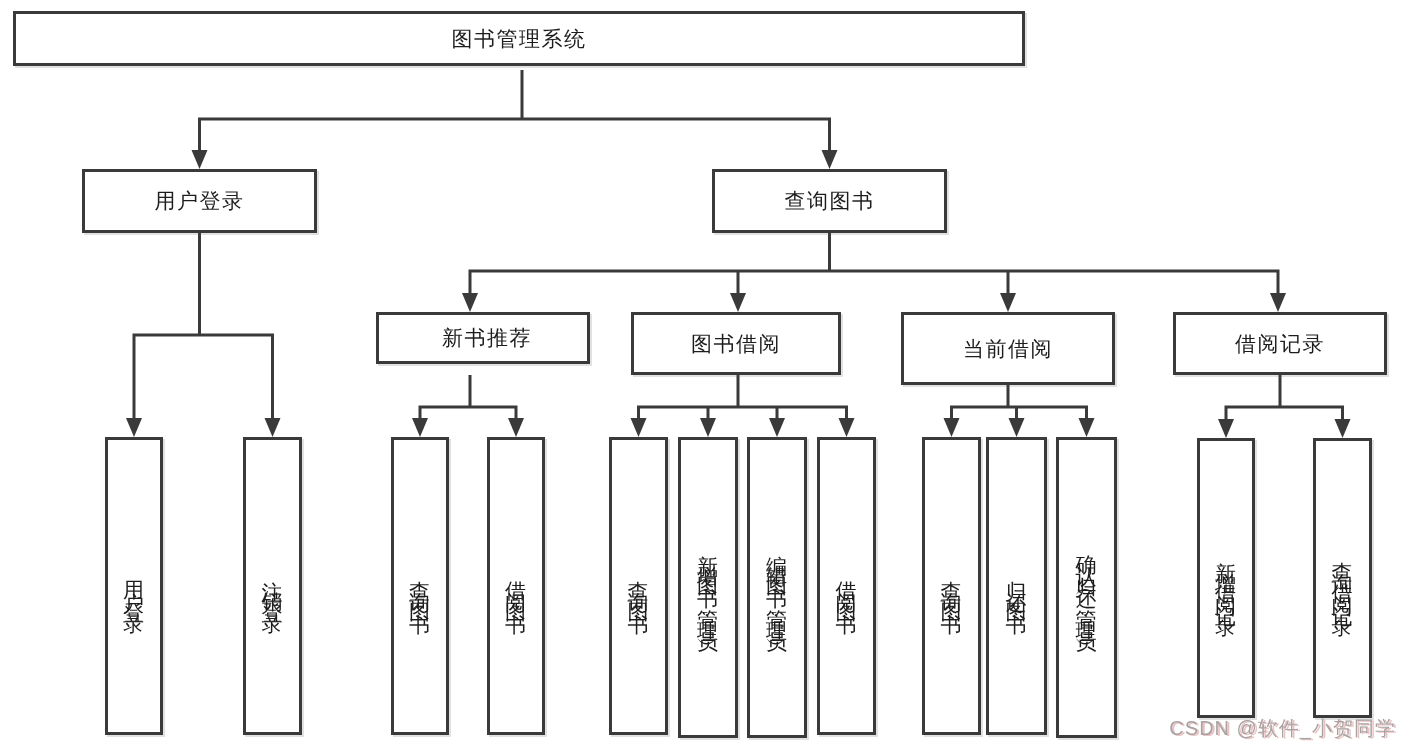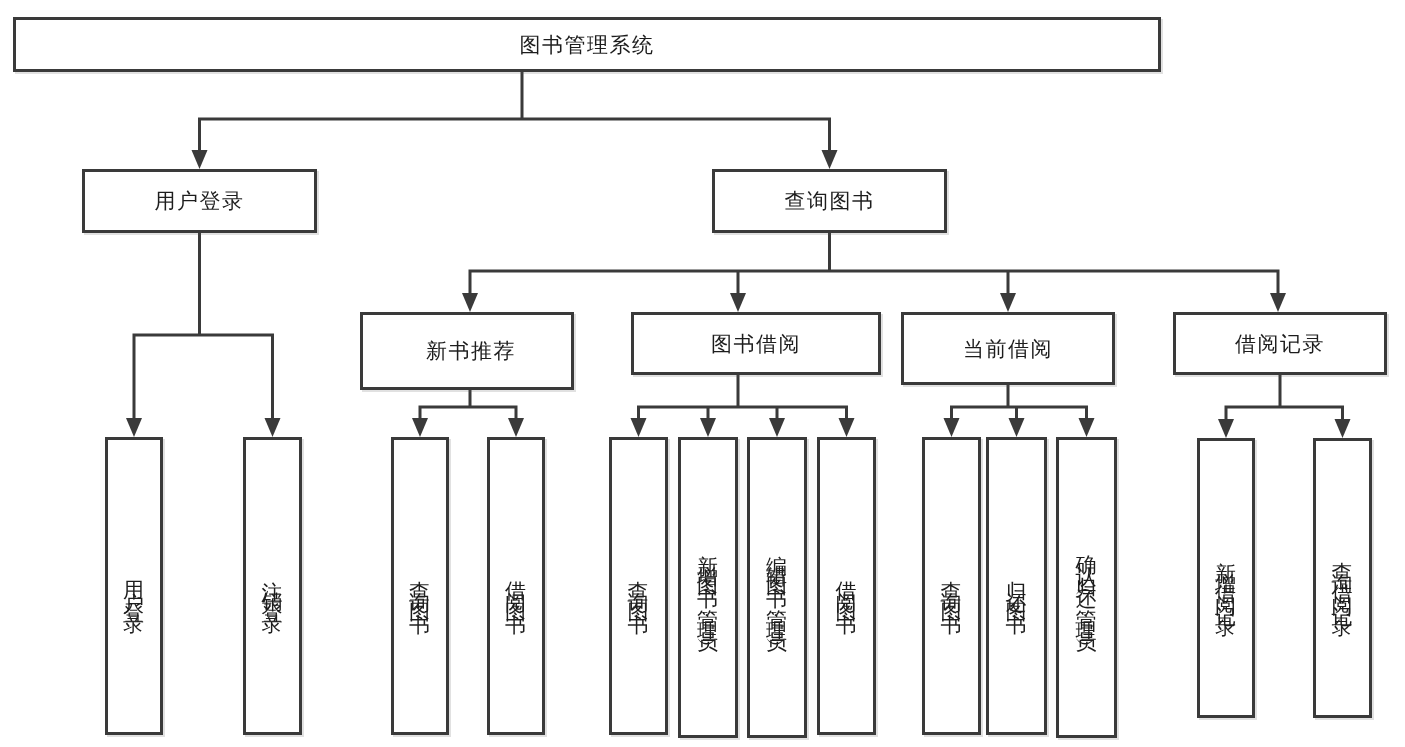--- a/index.html
+++ b/index.html
@@ -76,35 +76,35 @@
       <polygon points="769,418 785,418 777,437"></polygon>
       <polygon points="838.5,418 854.5,418 846.5,437"></polygon>
       <polygon points="943.5,418 959.5,418 951.5,437"></polygon>
       <polygon points="1008.5,418 1024.5,418 1016.5,437"></polygon>
       <polygon points="1078.5,418 1094.5,418 1086.5,437"></polygon>
       <polygon points="1218,419 1234,419 1226,438"></polygon>
       <polygon points="1334.5,419 1350.5,419 1342.5,438"></polygon>
     </g>
   </svg>
 
-  <div class="box h" style="left:13px;top:17px;width:1148px;height:55px;">
+  <div class="box h" style="left:13px;top:11px;width:1012px;height:55px;">
     <span class="lbl">图书管理系统</span>
   </div>
 
   <div class="box h" style="left:82px;top:169px;width:235px;height:64px;">
     <span class="lbl">用户登录</span>
   </div>
   <div class="box h" style="left:712px;top:169px;width:235px;height:64px;">
     <span class="lbl">查询图书</span>
   </div>
 
-  <div class="box h" style="left:360px;top:312px;width:214px;height:78px;padding-left:8px;">
+  <div class="box h" style="left:376px;top:312px;width:214px;height:52px;padding-left:8px;">
     <span class="lbl">新书推荐</span>
   </div>
-  <div class="box h" style="left:631px;top:312px;width:250px;height:63px;">
+  <div class="box h" style="left:631px;top:312px;width:210px;height:63px;">
     <span class="lbl">图书借阅</span>
   </div>
   <div class="box h" style="left:901px;top:312px;width:214px;height:73px;">
     <span class="lbl">当前借阅</span>
   </div>
   <div class="box h" style="left:1173px;top:312px;width:214px;height:63px;font-family:Liberation Serif, serif;">
     <span class="lbl">借阅记录</span>
   </div>
 
   <div class="box v" style="left:105px;top:437px;width:58px;height:298px;">
@@ -144,14 +144,15 @@
     <span class="lbl">确认归还（管理员）</span>
   </div>
 
   <div class="box v" style="left:1197px;top:438px;width:58px;height:280px;">
     <span class="lbl">新增借阅记录</span>
   </div>
   <div class="box v" style="left:1313px;top:438px;width:59px;height:280px;">
     <span class="lbl">查询借阅记录</span>
   </div>
 
+  <div class="watermark">CSDN @软件_小贺同学</div>
 
 </div>
 
 </body></html>

